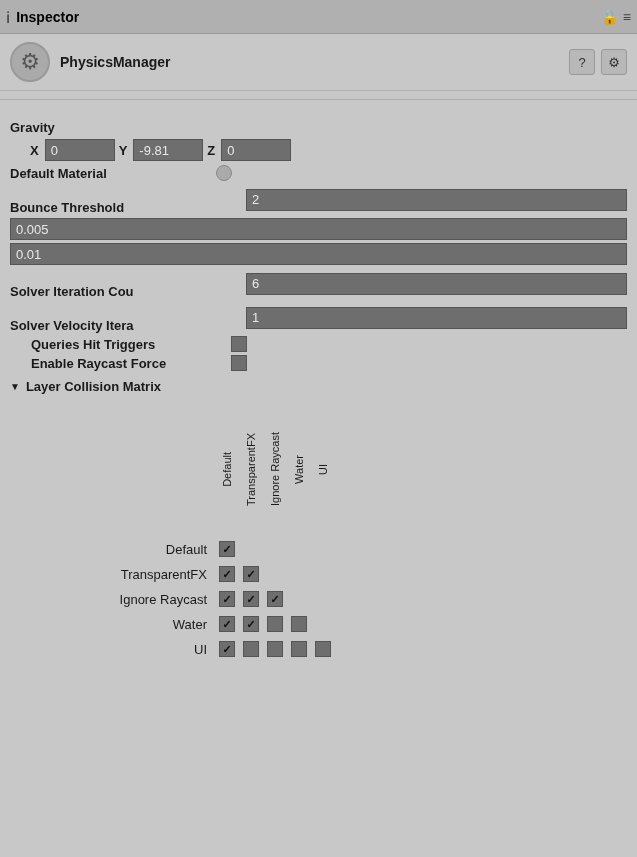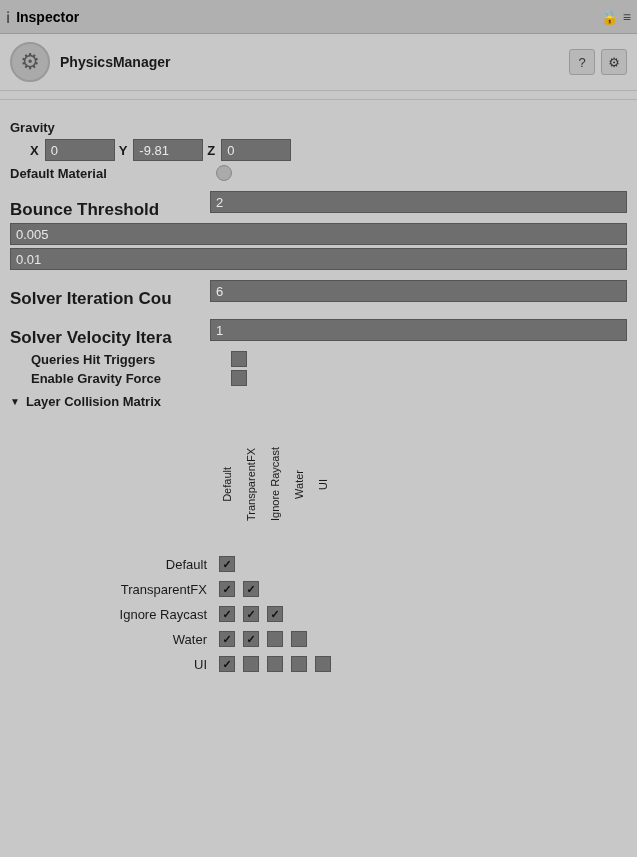--- a/index.html
+++ b/index.html
@@ -128,22 +128,22 @@
       height: 22px;
     }
     .field-input.small { width: 70px; }
 
     .prop-field {
       display: flex;
       align-items: center;
       margin-bottom: 3px;
     }
     .prop-field .lbl {
-      width: 200px;
-      font-size: 17px;
+      width: 236px;
+      font-size: 13px;
       flex-shrink: 0;
       margin-top: 16px;
     }
     .prop-field .lbl.bold { font-weight: bold; }
     .prop-field .inp {
       flex: 1;
       background: #6e6e6e;
       border: 1px solid #555;
       color: #e8e8e8;
       padding: 2px 5px;
@@ -306,21 +306,21 @@
     <div class="lbl bold">Solver Velocity Itera</div>
     <input class="inp" value="1" style="">
   </div>
 
   <div class="checkbox-row">
     <div class="lbl bold">Queries Hit Triggers</div>
     <div class="checkbox-custom checked"></div>
   </div>
 
   <div class="checkbox-row">
-    <div class="lbl bold">Enable Gravity Force</div>
+    <div class="lbl bold">Enable Raycast Force</div>
     <div class="checkbox-custom"></div>
   </div>
 
   <div class="matrix-section">
     <div class="matrix-header">
       <span class="matrix-triangle">▼</span>
       <span>Layer Collision Matrix</span>
     </div>
 
     <div class="matrix-container">

